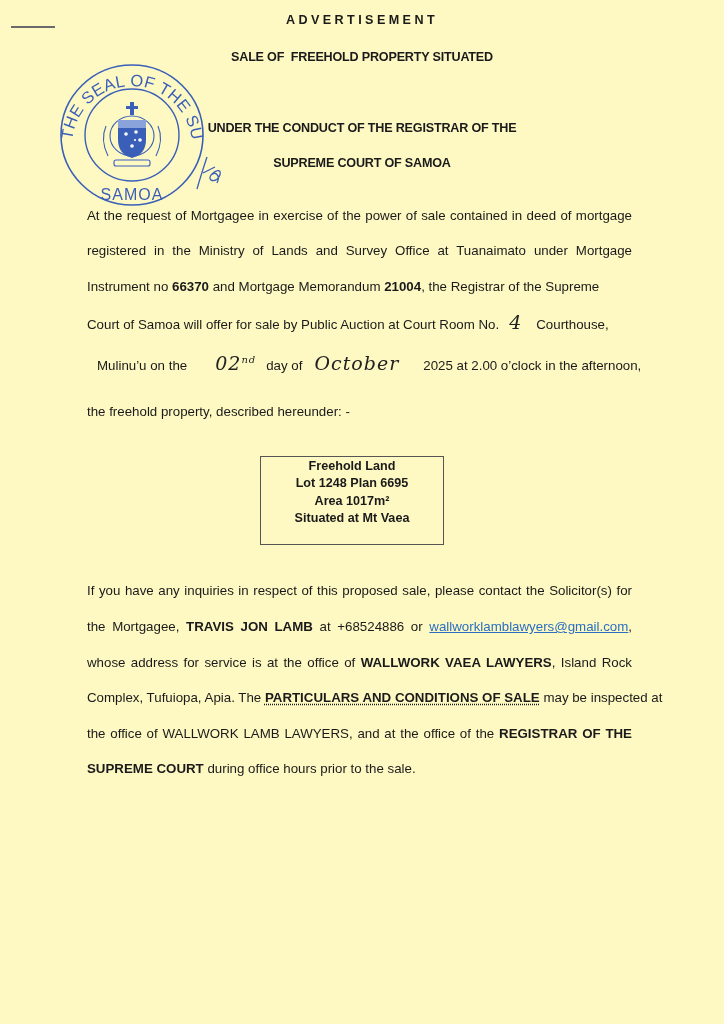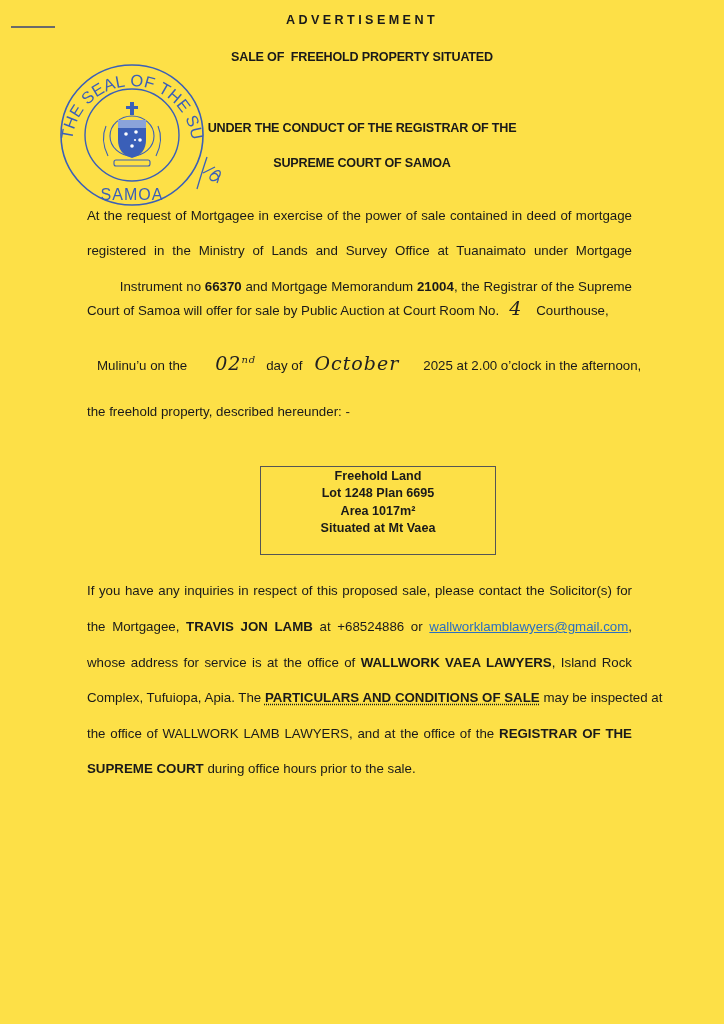--- a/index.html
+++ b/index.html
@@ -1,40 +1,40 @@
 <!DOCTYPE html>
 <html><head>
 <meta charset="utf-8">
 <style>
   html, body { margin:0; padding:0; background:#ffffff; }
   body { width:724px; height:1024px; position:relative; overflow:hidden;
          font-family:"Liberation Sans", "DejaVu Sans", sans-serif; color:#1a1a1a; }
-  .page { position:absolute; left:0; top:0; width:724px; height:1024px; background:#fde047; }
+  .page { position:absolute; left:0; top:0; width:724px; height:1024px; background:#fef9c3; }
   .corner-mark { position:absolute; left:11px; top:26px; width:44px; height:2px; background:#6a6a6a; }
   .hdr { position:absolute; left:0; width:724px; text-align:center; font-weight:bold;
          font-size:12.6px; text-decoration:underline; text-underline-offset:2px; letter-spacing:-0.2px; }
   .hdr.adv { letter-spacing:3.4px; top:13px; font-size:12.6px; padding-left:0; }
   .hdr.l1 { top:50px; }
   .hdr.l2 { top:86px; }
   .hdr.l3 { top:121px; }
   .hdr.l4 { top:156px; }
   .hdr span { display:inline-block; }
   .hdr.l1 span { margin-left:0; }
 
   .seal { position:absolute; left:58px; top:62px; width:148px; height:146px; }
   .initials { position:absolute; left:193px; top:155px; width:32px; height:36px; }
 
   .para { position:absolute; left:87px; width:545px; font-size:13.3px; }
   .line { position:absolute; left:0; width:545px; white-space:nowrap; height:18px; }
   .just { text-align:justify; text-align-last:justify; }
   b { font-weight:bold; }
   .hand { font-family:"DejaVu Serif", serif; font-style:italic; font-size:19px; color:#222; font-weight:normal; letter-spacing:1px; }
 
-  .prop-box { position:absolute; left:260px; top:456px; width:236px; height:89px;
-              border:1px solid #555; text-align:center; font-weight:bold; font-size:12.6px; line-height:17.4px; padding-top:1px; box-sizing:border-box;margin-top:10px; }
+  .prop-box { position:absolute; left:260px; top:456px; width:184px; height:89px;
+              border:1px solid #555; text-align:center; font-weight:bold; font-size:12.6px; line-height:17.4px; padding-top:1px; box-sizing:border-box; }
 
   a.email { color:#2a6fc2; text-decoration:underline; }
   .dotted { text-decoration:underline dotted; text-underline-offset:2px; }
 </style>
 </head>
 <body>
 
 <div class="page">
 
   <div class="corner-mark"></div>
@@ -72,22 +72,22 @@
     </g>
   </svg>
 
   <svg class="initials" viewBox="0 0 32 36">
     <path d="M4 34 C 8 20, 12 8, 14 2 M10 18 C 14 16, 18 14, 22 12 M18 20 C 24 14, 30 14, 26 22 C 22 28, 14 26, 18 20 C 22 16, 28 20, 24 28" fill="none" stroke="#3a5fb8" stroke-width="1.3"></path>
   </svg>
 
   <div class="para" style="top:0;">
     <div class="line just" style="top:208px;"><span>At the request of Mortgagee in exercise of the power of sale contained in deed of mortgage</span></div>
     <div class="line just" style="top:243px;"><span>registered in the Ministry of Lands and Survey Office at Tuanaimato under Mortgage</span></div>
-    <div class="line" style="top:279px;text-align:right;"><span style="white-space:pre">Instrument no </span><b>66370</b><span style="white-space:pre"> and Mortgage Memorandum </span><b>21004</b><span style="white-space:pre">, the Registrar of the Supreme</span></div>
-    <div class="line" style="top:297px;"><span>Court of Samoa will offer for sale by Public Auction at Court Room No.</span><span class="hand" style="margin:0 14px 0 10px;">4</span><span>Courthouse,</span></div>
+    <div class="line" style="top:279px;"><span style="white-space:pre">Instrument no </span><b>66370</b><span style="white-space:pre"> and Mortgage Memorandum </span><b>21004</b><span style="white-space:pre">, the Registrar of the Supreme</span></div>
+    <div class="line" style="top:311px;"><span>Court of Samoa will offer for sale by Public Auction at Court Room No.</span><span class="hand" style="margin:0 14px 0 10px;">4</span><span>Courthouse,</span></div>
     <div class="line" style="top:352px;margin-left:10px;"><span>Mulinu’u on the</span><span class="hand" style="margin-left:28px;"><span>02</span><sup style="font-size:10px;">nd</sup></span><span style="margin-left:10px;">day of</span><span class="hand" style="margin:0 24px 0 12px;">October</span><span>2025 at 2.00 o’clock in the afternoon,</span></div>
     <div class="line" style="top:404px;"><span>the freehold property, described hereunder: -</span></div>
   </div>
 
   <div class="prop-box">
     <div>Freehold Land</div>
     <div>Lot 1248 Plan 6695</div>
     <div>Area 1017m²</div>
     <div>Situated at Mt Vaea</div>
   </div>

